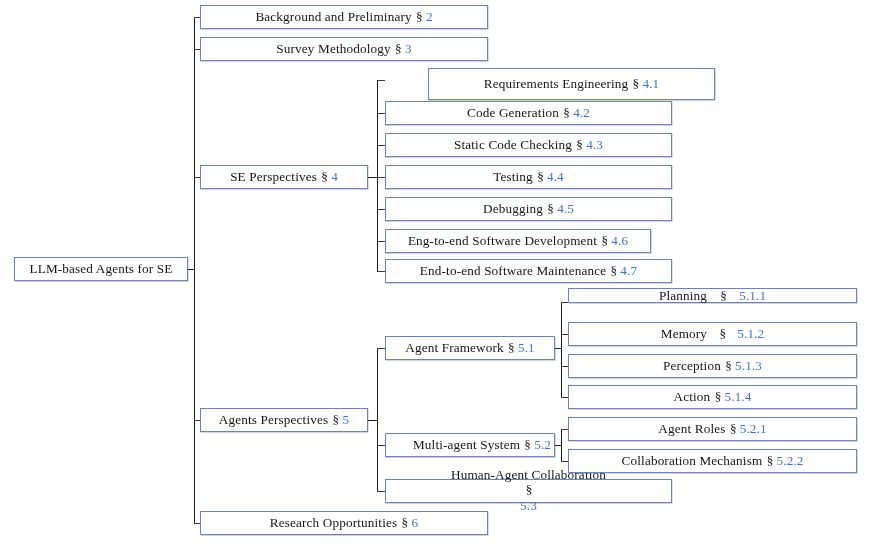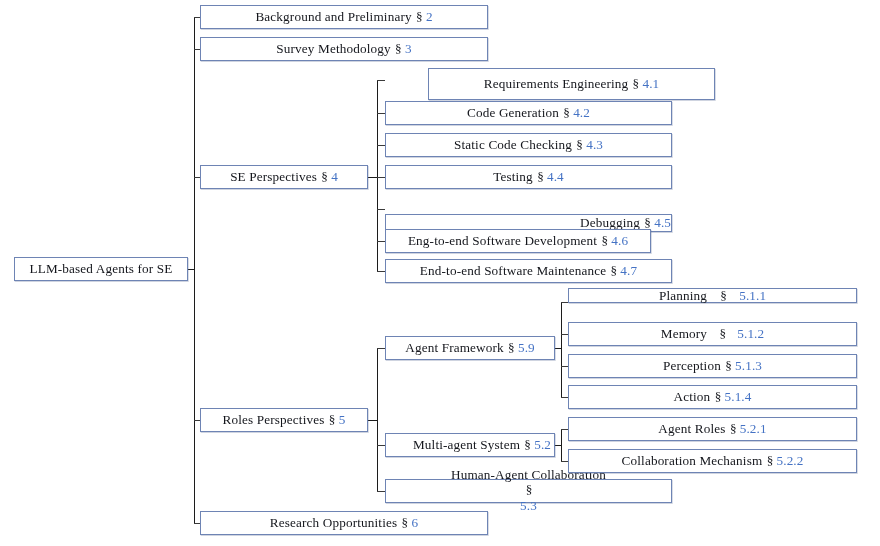--- a/index.html
+++ b/index.html
@@ -88,21 +88,21 @@
       <span class="label">Survey Methodology</span>
       <span class="sym">&nbsp;§&nbsp;</span>
       <span class="sect">3</span>
     </div>
     <div class="node node-l1" style="left: 200px; width: 168px; height: 24px; top: 165px;">
       <span class="label">SE Perspectives</span>
       <span class="sym">&nbsp;§&nbsp;</span>
       <span class="sect">4</span>
     </div>
     <div class="node node-l1" style="left: 200px; width: 168px; height: 24px; top: 408px;">
-      <span class="label">Roles Perspectives</span>
+      <span class="label">Agents Perspectives</span>
       <span class="sym">&nbsp;§&nbsp;</span>
       <span class="sect">5</span>
     </div>
     <div class="node node-l1" style="left: 200px; width: 288px; height: 24px; top: 511px;">
       <span class="label">Research Opportunities</span>
       <span class="sym">&nbsp;§&nbsp;</span>
       <span class="sect">6</span>
     </div>
     <div class="edge edge-v" style="left: 194px; top: 17px; height: 506px;"></div>
     <div class="edge edge-h" style="top: 269px; left: 188px; width: 6px;"></div>
@@ -124,21 +124,21 @@
     <div class="node node-l2" style="left: 385px; width: 287px; height: 24px; top: 133px;">
       <span class="label">Static Code Checking</span>
       <span class="sym">&nbsp;§&nbsp;</span>
       <span class="sect">4.3</span>
     </div>
     <div class="node node-l2" style="left: 385px; width: 287px; height: 24px; top: 165px;">
       <span class="label">Testing</span>
       <span class="sym">&nbsp;§&nbsp;</span>
       <span class="sect">4.4</span>
     </div>
-    <div class="node node-l2" style="left: 385px; width: 287px; height: 18px; top: 214px; justify-content: flex-end;">
+    <div class="node node-l2" style="left: 385px; width: 287px; height: 24px; top: 197px;">
       <span class="label">Debugging</span>
       <span class="sym">&nbsp;§&nbsp;</span>
       <span class="sect">4.5</span>
     </div>
     <div class="node node-l2" style="left: 385px; width: 266px; height: 24px; top: 229px;">
       <span class="label">Eng-to-end Software Development</span>
       <span class="sym">&nbsp;§&nbsp;</span>
       <span class="sect">4.6</span>
     </div>
     <div class="node node-l2" style="left: 385px; width: 287px; height: 24px; top: 259px;">
@@ -151,21 +151,21 @@
     <div class="edge edge-h edge-thin" style="top: 80px; left: 377px; width: 8px;"></div>
     <div class="edge edge-h edge-thin" style="top: 113px; left: 377px; width: 8px;"></div>
     <div class="edge edge-h edge-thin" style="top: 145px; left: 377px; width: 8px;"></div>
     <div class="edge edge-h edge-thin" style="top: 177px; left: 377px; width: 8px;"></div>
     <div class="edge edge-h edge-thin" style="top: 209px; left: 377px; width: 8px;"></div>
     <div class="edge edge-h edge-thin" style="top: 241px; left: 377px; width: 8px;"></div>
     <div class="edge edge-h edge-thin" style="top: 271px; left: 377px; width: 8px;"></div>
     <div class="node node-l2" style="left: 385px; width: 170px; height: 24px; top: 336px;">
       <span class="label">Agent Framework</span>
       <span class="sym">&nbsp;§&nbsp;</span>
-      <span class="sect">5.9</span>
+      <span class="sect">5.1</span>
     </div>
     <div class="node node-l2" style="left: 385px; width: 170px; height: 24px; top: 433px; padding-left: 24px;">
       <span class="label">Multi-agent System</span>
       <span class="sym">&nbsp;§&nbsp;</span>
       <span class="sect">5.2</span>
     </div>
     <div class="node node-l2" style="left: 385px; width: 287px; height: 24px; top: 479px; flex-direction: column;">
       <span class="label">Human-Agent Collaboration</span>
       <span class="sym">&nbsp;§&nbsp;</span>
       <span class="sect">5.3</span>

